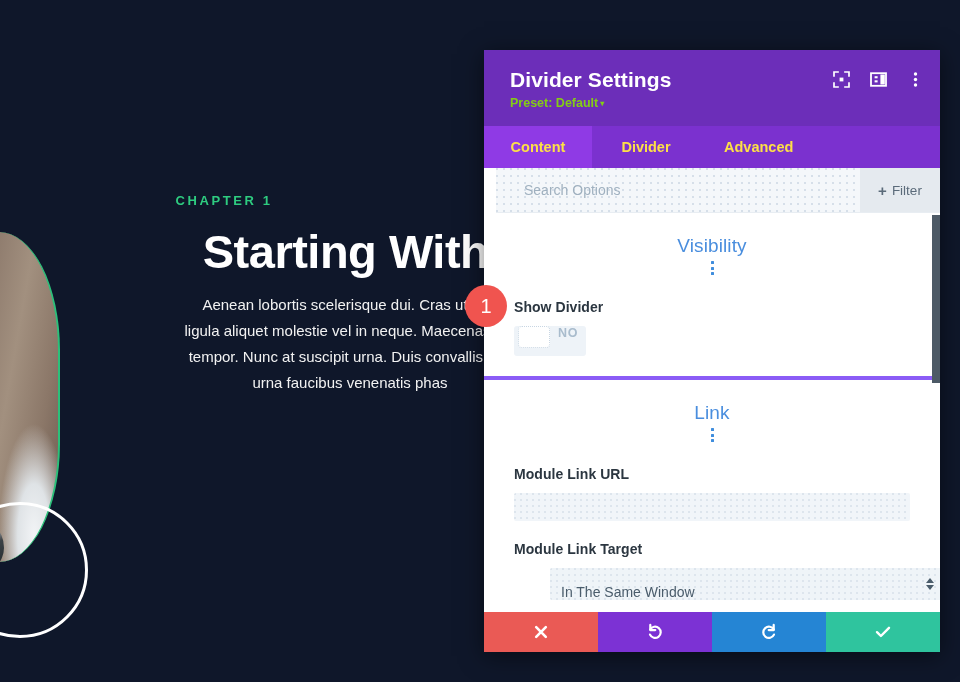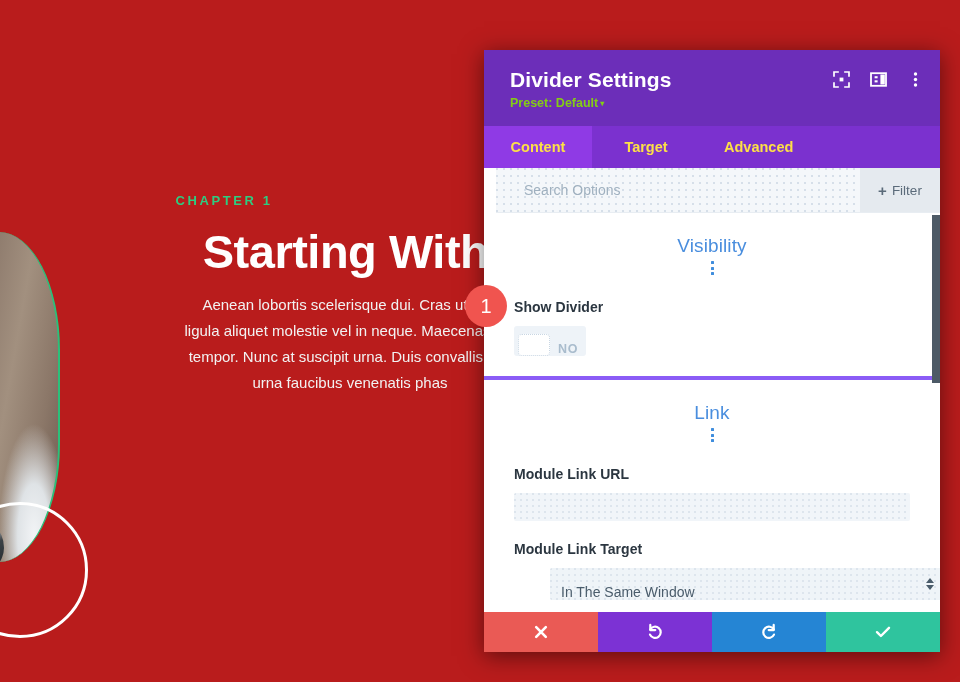--- a/index.html
+++ b/index.html
@@ -17,21 +17,21 @@
     width: 960px;
     height: 682px;
     background: #020304;
     overflow: hidden;
   }
 
   
   #page-canvas {
     position: absolute;
     inset: 0;
-    background: #b91c1c;
+    background: #0f172a;
   }
 
   .photo-shape {
     position: absolute;
     left: -62px;
     top: 232px;
     width: 122px;
     height: 330px;
     border-radius: 62px 62px 62px 62px / 120px 120px 120px 120px;
     border-right: 2px solid #2bc07a;
@@ -261,21 +261,21 @@
     letter-spacing: 0.05px;
   }
 
   .toggle-wrap {
     margin-top: 11px;
     width: 72px;
     height: 30px;
     background: #eef3f8;
     border-radius: 3px;
     display: flex;
-    align-items: flex-end;
+    align-items: flex-start;
     cursor: pointer;
     position: relative;
   }
   .toggle-knob {
     width: 32px;
     height: 22px;
     margin-left: 4px;
     background: #ffffff;
     border: 1px dotted #c8d6e3;
     border-radius: 4px;
@@ -455,21 +455,21 @@
             <circle cx="2.5" cy="3" r="1.7" fill="#ffffff"></circle>
             <circle cx="2.5" cy="8.5" r="1.7" fill="#ffffff"></circle>
             <circle cx="2.5" cy="14" r="1.7" fill="#ffffff"></circle>
           </svg>
         </div>
       </div>
     </div>
 
     <div class="modal-tabs">
       <div class="modal-tab active">Content</div>
-      <div class="modal-tab">Target</div>
+      <div class="modal-tab">Divider</div>
       <div class="modal-tab">Advanced</div>
     </div>
 
     <div class="search-row">
       <input class="search-input" type="text" placeholder="Search Options" style="">
       <button class="filter-btn">
         <span class="plus">+</span>
         <span>Filter</span>
       </button>
     </div>

